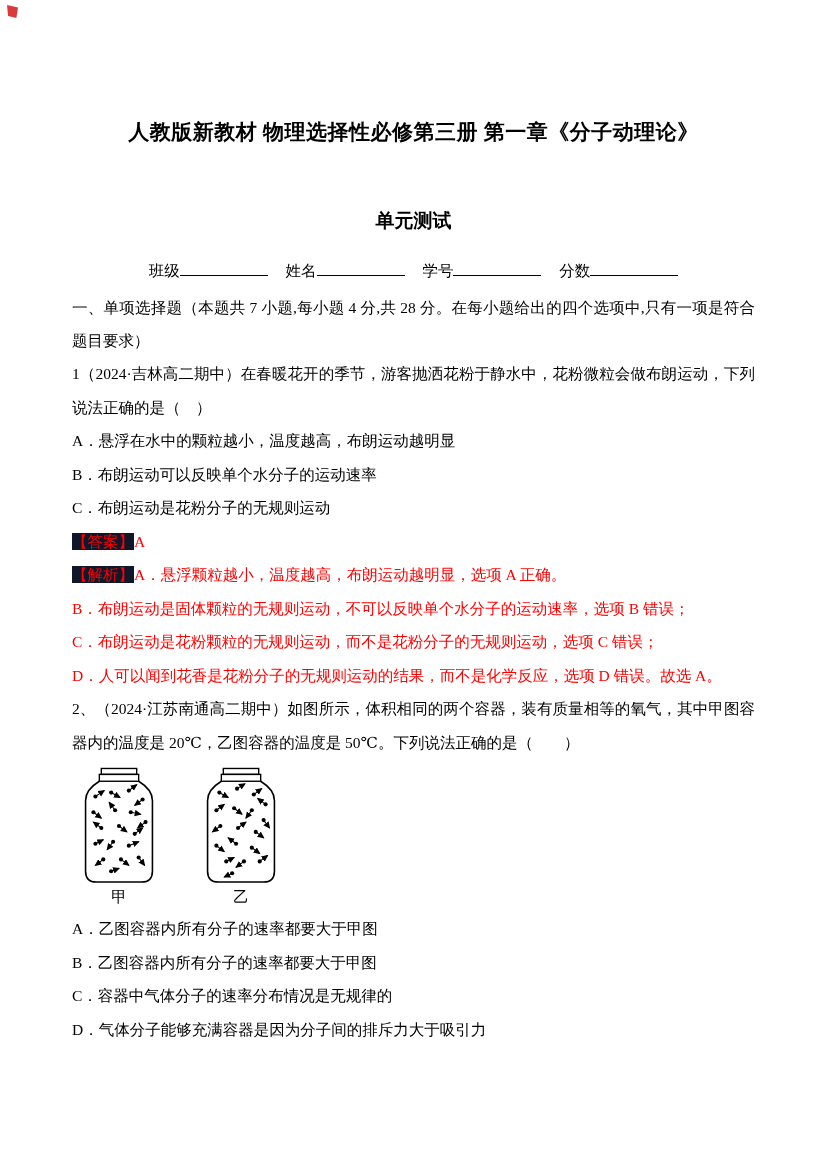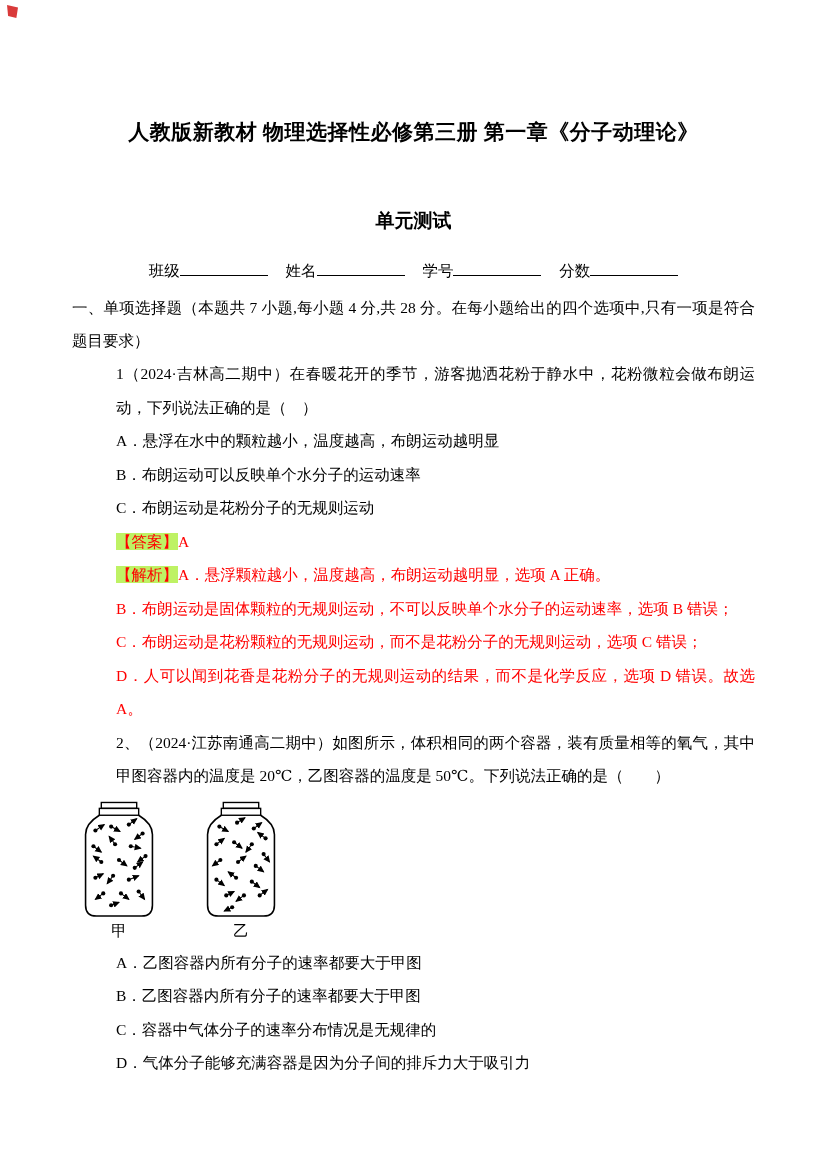--- a/index.html
+++ b/index.html
@@ -33,23 +33,23 @@
   .form-field { display: inline-block; margin: 0 7px; }
   .blank {
     display: inline-block; width: 88px; height: 16px;
     border-bottom: 1px solid #000; vertical-align: baseline;
   }
   .exam-info { text-align: center; font-size: 14.5px; margin-top: 12px; line-height: 26px; }
   .section-heading {
     font-weight: 400; font-size: 15.5px; line-height: 33px;
     margin-top: 9px; text-align: justify;
   }
-  p.body { font-size: 15.5px; line-height: 33.5px; text-align: justify; margin-left: 44px; }
+  p.body { font-size: 15.5px; line-height: 33.5px; text-align: justify; }
   .red { color: #ff0000; }
-  .hl { background: #bef264; color: #ff0000; }
+  .hl { background: #0f172a; color: #ff0000; }
   .jars { display: flex; gap: 44px; margin: 8px 0 4px 8px; }
   .jar-block { width: 78px; }
   .jar-block svg { display: block; }
   .jar-label { text-align: center; font-size: 15.5px; margin-top: 2px; }
   svg line { stroke: #000; stroke-width: 1.1; }
   svg circle { fill: #000; }
 </style>
 </head>
 <body>
 

